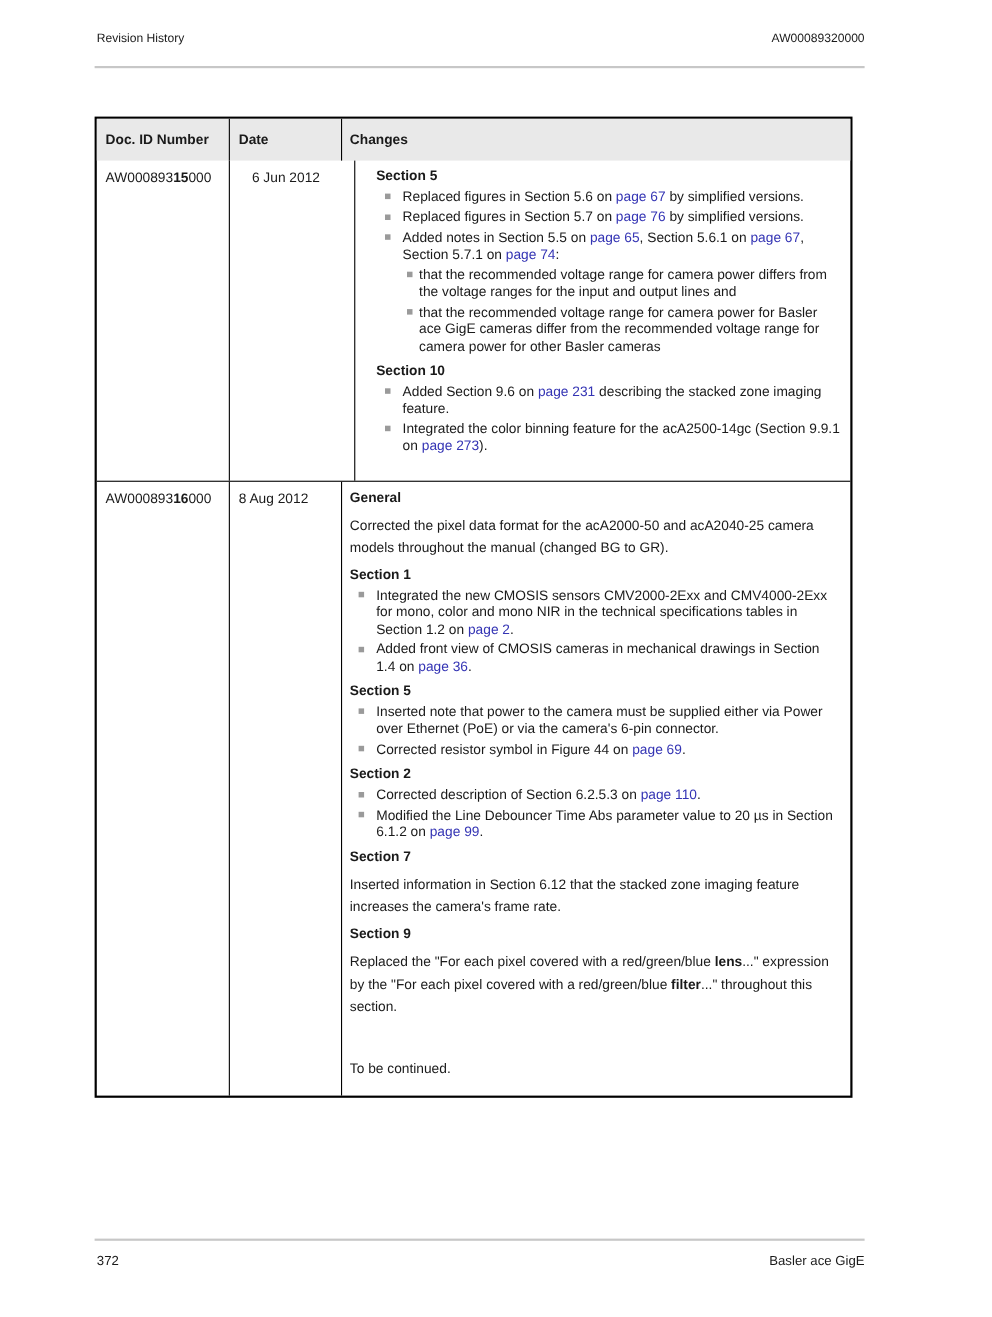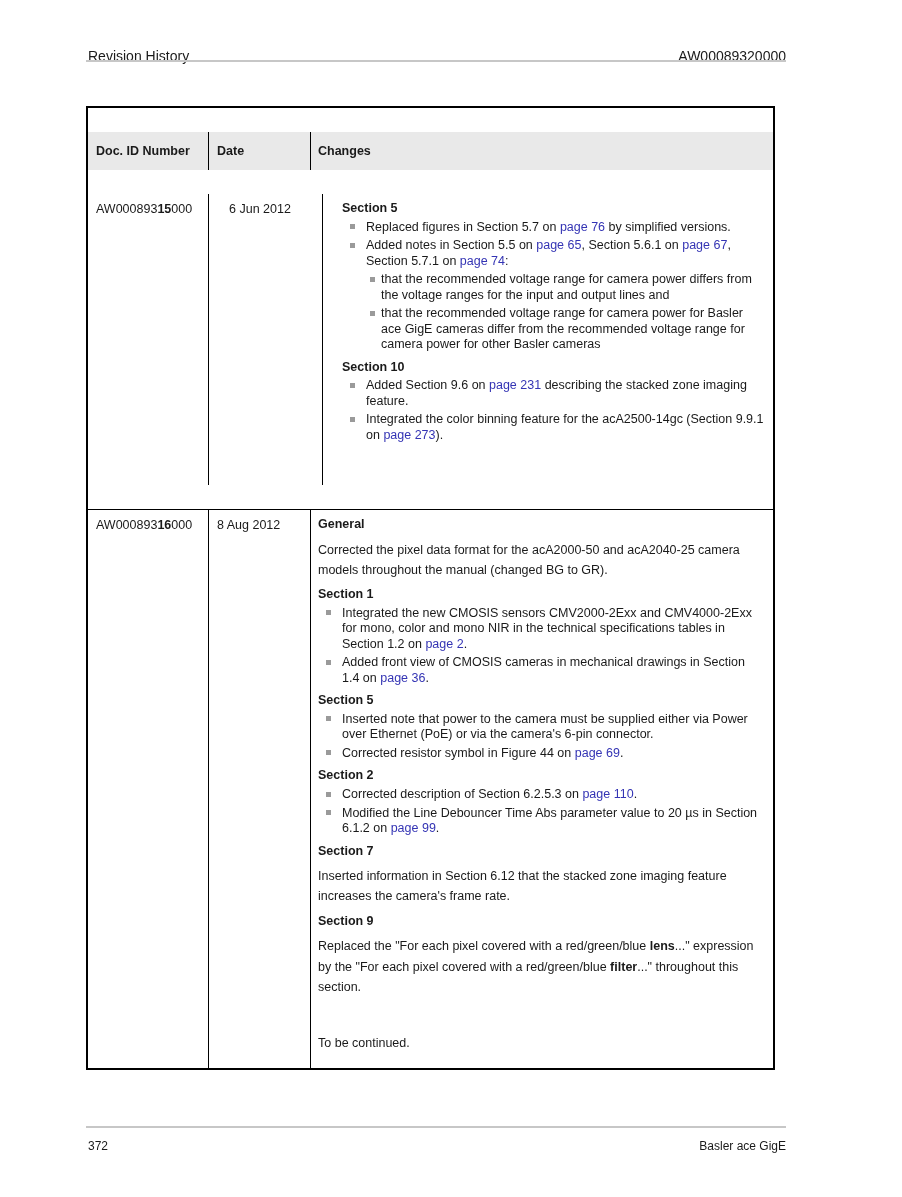--- a/index.html
+++ b/index.html
@@ -2,31 +2,31 @@
 <html style="--link: #3434b4; --bullet: #9a9a9a;"><head>
 <meta charset="utf-8">
 <style>
   html,body { margin:0; padding:0; background:#ffffff; }
   .page {
     position:relative; width:902px; height:1197px; background:#ffffff;
     font-family:"Liberation Sans", sans-serif; color:#1a1a1a; overflow:hidden;
   }
 
   
-  .runhdr { position:absolute; top:48px; left:88px; right:116px;
-    display:flex; justify-content:space-between; font-size:14px; }
+  .runhdr { position:absolute; top:29px; left:88px; right:116px;
+    display:flex; justify-content:space-between; font-size:11px; }
   .hdr-rule { position:absolute; top:60px; left:86px; right:116px; height:2px; background:#c7c7c7; }
   .ftr-rule { position:absolute; top:1126px; left:86px; right:116px; height:2px; background:#c7c7c7; }
   .runftr { position:absolute; top:1139px; left:88px; right:116px;
     display:flex; justify-content:space-between; font-size:12px;align-items:flex-end; }
 
   
   .tbl { position:absolute; top:106px; left:86px; width:689px;
     border:2px solid #000; box-sizing:border-box; font-size:12.5px; }
-  .trow { display:flex; border-top:1px solid #000;margin-top:24px; }
+  .trow { display:flex; border-top:1px solid #000; }
   .trow:first-child { border-top:none; }
   .cell { box-sizing:border-box; padding:8px 8px 8px 8px; }
   .c1 { width:121px; border-right:1px solid #000; }
   .c2 { width:102px; border-right:1px solid #000; }
   .c3 { flex:1; padding-left:7px; padding-top:6px; }
   .hrow { background:#e9e9e9; font-weight:bold; }
   .hrow .cell { height:38px; display:flex; align-items:center; padding-top:0; padding-bottom:0; }
 
   
   .heading { font-weight:bold; margin:7px 0 3px 0; line-height:1.25; }
@@ -57,20 +57,21 @@
       <div class="cell c1">Doc. ID Number</div>
       <div class="cell c2">Date</div>
       <div class="cell c3">Changes</div>
     </div>
     <div id="rows-host">
         <div class="trow" style="min-height: 291px; gap: 12px;">
           <div class="cell c1"><span>AW000893</span><b>15</b><span>000</span></div>
           <div class="cell c2">6 Jun 2012</div>
           <div class="cell c3">
             <div class="heading">Section 5</div>
+            <div class="bullet"><span>Replaced figures in Section 5.6 on </span><a class="lnk" href="#">page 67</a><span> by simplified versions.</span></div>
             <div class="bullet"><span>Replaced figures in Section 5.7 on </span><a class="lnk" href="#">page 76</a><span> by simplified versions.</span></div>
             <div class="bullet"><span>Added notes in Section 5.5 on </span><a class="lnk" href="#">page 65</a><span>, Section 5.6.1 on </span><a class="lnk" href="#">page 67</a><span>, Section 5.7.1 on </span><a class="lnk" href="#">page 74</a><span>:</span></div>
             <div class="sub"><span>that the recommended voltage range for camera power differs from the voltage ranges for the input and output lines and</span></div>
             <div class="sub"><span>that the recommended voltage range for camera power for Basler ace GigE cameras differ from the recommended voltage range for camera power for other Basler cameras</span></div>
             <div class="heading">Section 10</div>
             <div class="bullet"><span>Added Section 9.6 on </span><a class="lnk" href="#">page 231</a><span> describing the stacked zone imaging feature.</span></div>
             <div class="bullet"><span>Integrated the color binning feature for the acA2500-14gc (Section 9.9.1 on </span><a class="lnk" href="#">page 273</a><span>).</span></div>
           </div>
         </div>
         <div class="trow" style="min-height: 493px;">

